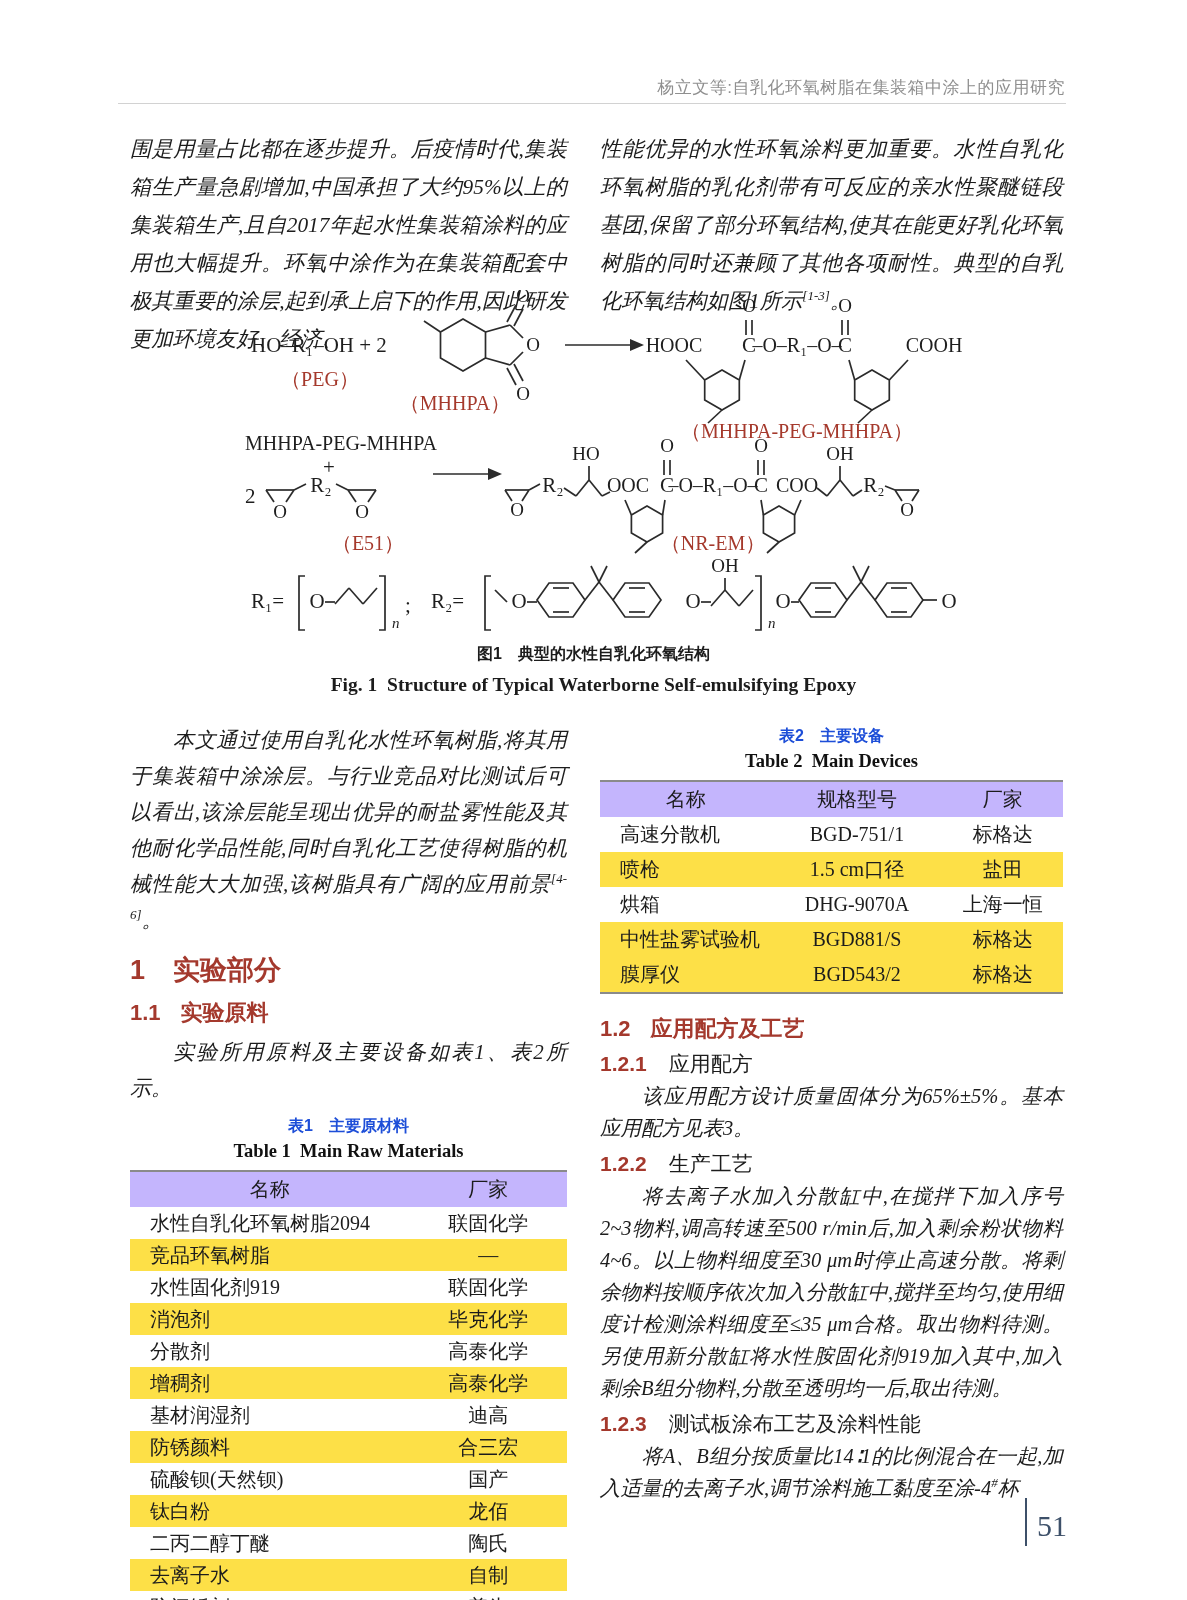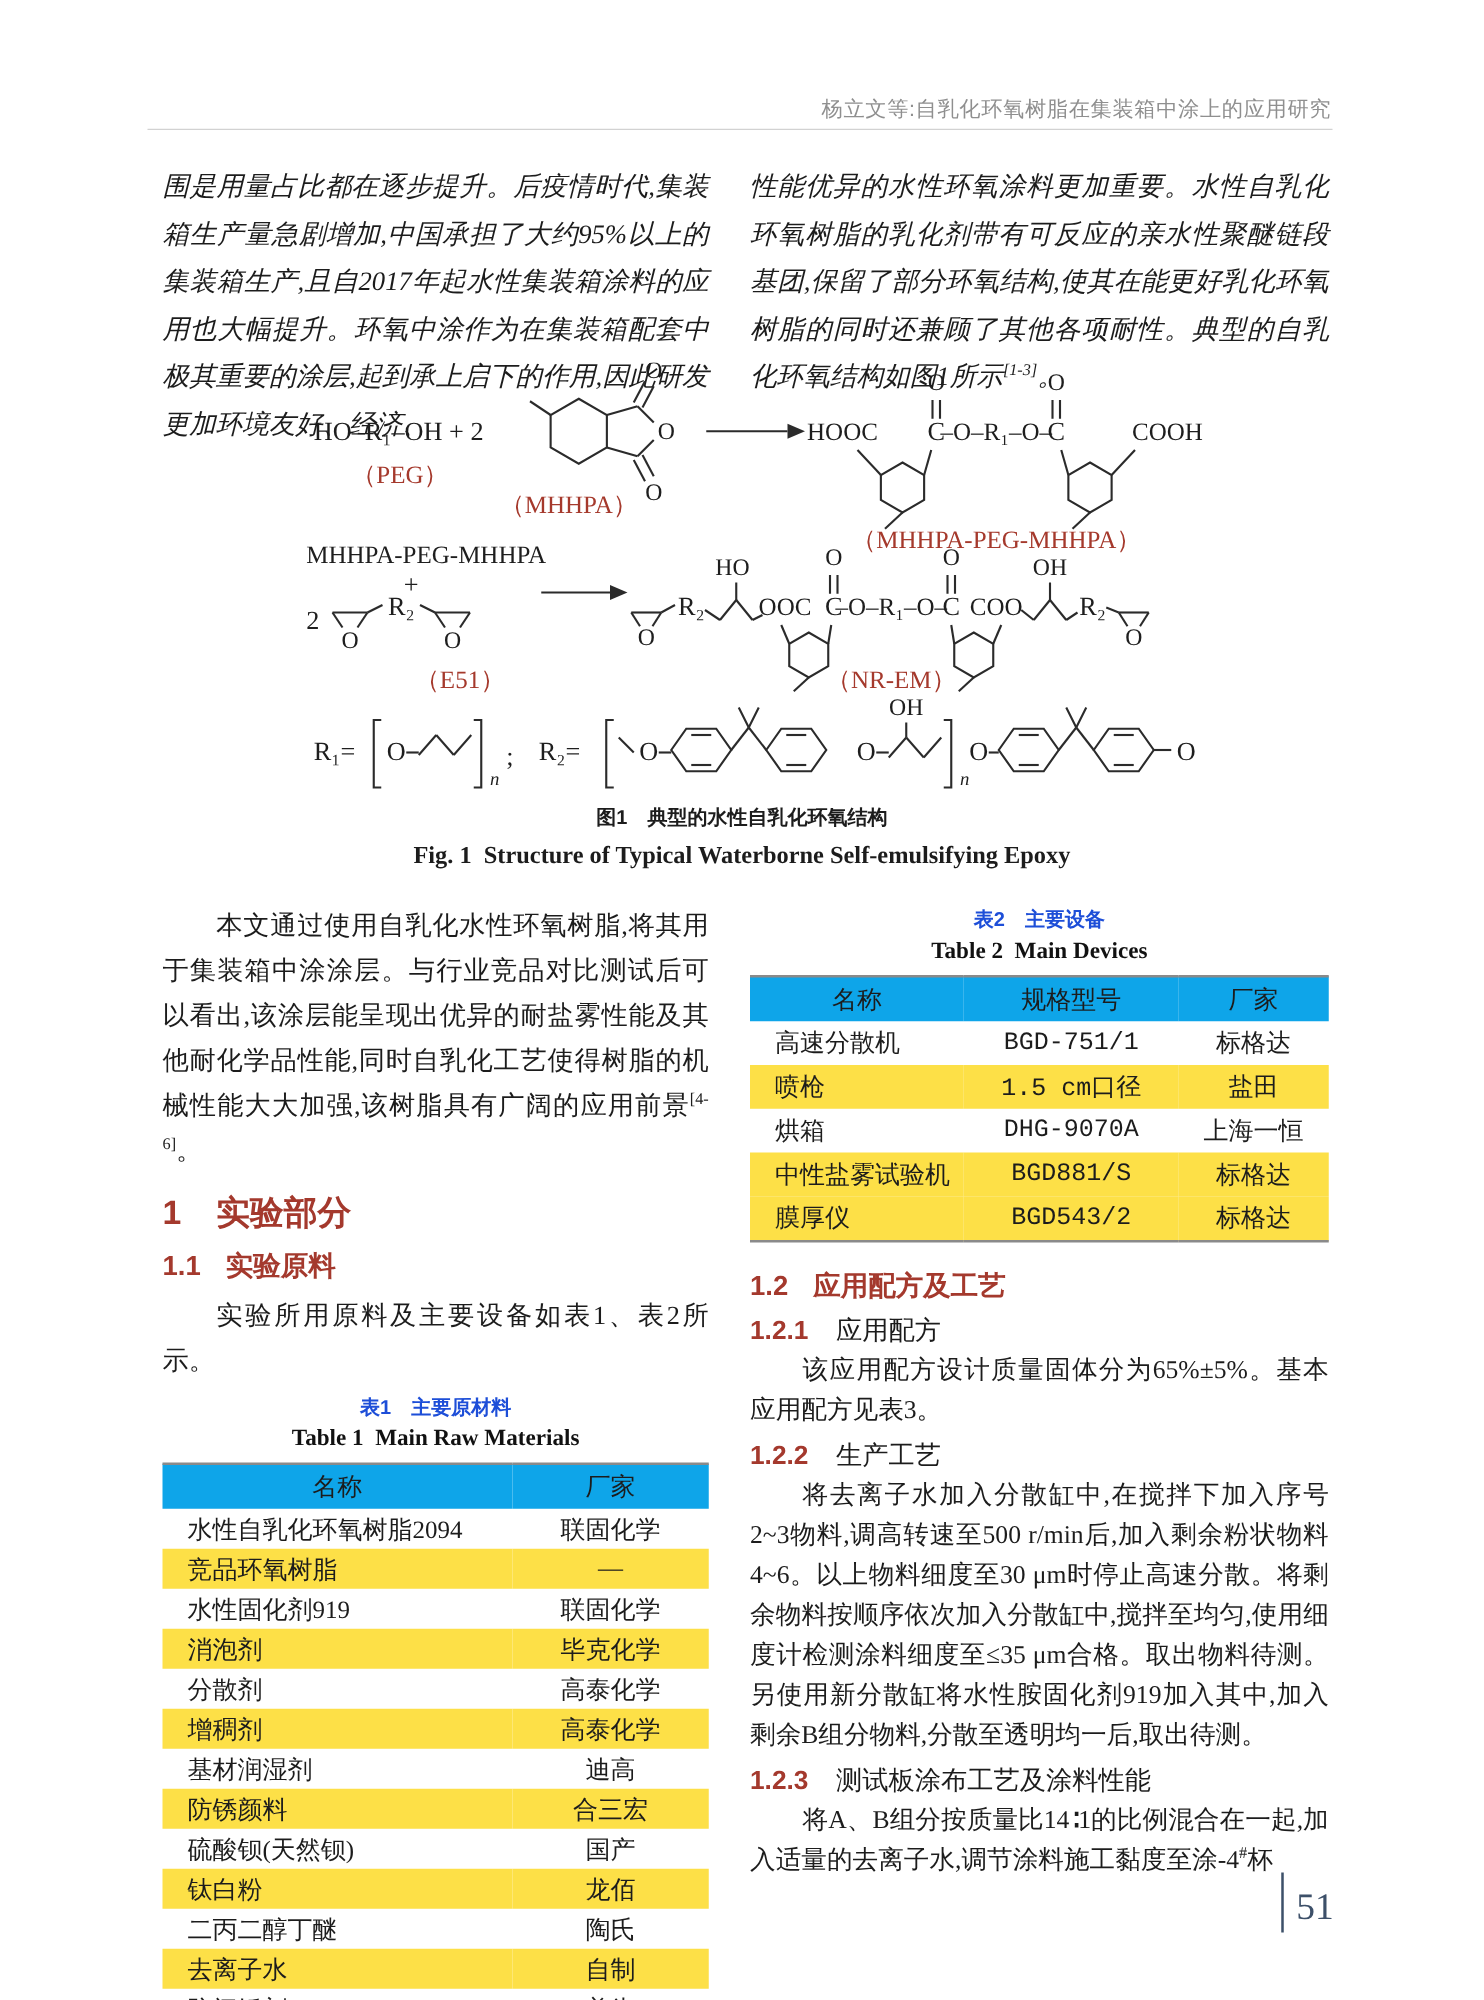--- a/index.html
+++ b/index.html
@@ -7,40 +7,40 @@
         font-family:"Liberation Serif","DejaVu Serif",serif;color:#1c1c1c;}
   .running-title{position:absolute;top:76px;right:122px;font-family:"Liberation Sans","DejaVu Sans",sans-serif;
         font-size:17px;color:#8f8f8f;letter-spacing:.5px;}
   .header-rule{position:absolute;top:103px;left:118px;width:948px;height:0;border-top:1.5px solid #d2d2d2;}
   .colL{position:absolute;left:130px;width:437px;}
   .colR{position:absolute;left:600px;width:463px;}
   .bodytext{font-size:21.3px;line-height:38px;text-align:justify;text-justify:inter-ideograph;font-style:italic;}
   .bodytext p{margin:0;}
   sup{font-size:13px;line-height:0;}
   .para{font-size:21px;line-height:36px;text-align:justify;margin:0;}
-  .ind{text-indent:2.05em;}
+  .ind{text-indent:2.05em;font-style:italic;}
   .rpara{font-size:20.5px;line-height:32px;text-align:justify;margin:0;}
   .h-sec1{font-family:"Liberation Sans","DejaVu Sans",sans-serif;color:#a4392d;font-size:27px;
         font-weight:bold;margin:14px 0 0 0;}
   .h-sec1 .num{margin-right:28px;}
   .h-sec2{font-family:"Liberation Sans","DejaVu Sans",sans-serif;color:#a4392d;font-size:22px;
         font-weight:bold;margin:10px 0 0 0;}
   .h-sec2 .num{margin-right:20px;}
   .h-sub{margin:6px 0 2px 0;font-size:21px;}
   .h-sub .num{font-family:"Liberation Sans","DejaVu Sans",sans-serif;color:#a4392d;font-weight:bold;margin-right:22px;}
   .h-sub .t{color:#1c1c1c;}
   .tcap-cn{text-align:center;font-family:"Liberation Sans","DejaVu Sans",sans-serif;font-weight:bold;
         font-size:16px;color:#1d4ed8;white-space:pre-wrap;margin-top:10px;}
   .tcap-en{text-align:center;font-weight:bold;font-size:18.5px;color:#111;white-space:pre-wrap;margin-top:4px;}
   table.dtable{width:100%;border-collapse:collapse;margin-top:8px;font-size:20px;
         border-top:2px solid #8a8a8a;border-bottom:2px solid #8a8a8a;}
-  table.dtable th{background:#0ea5e9;font-weight:normal;padding:4px 0;text-align:center;}
+  table.dtable th{background:#c4b5fd;font-weight:normal;padding:4px 0;text-align:center;}
   table.dtable td{padding:2.5px 0;text-align:center;}
   table.dtable td:first-child{text-align:left;padding-left:20px;}
-  table.t2 td{padding:4px 0;font-family:Liberation Mono, monospace;}
+  table.t2 td{padding:4px 0;}
   tr.alt{background:#fde047;}
   .figcap-cn{position:absolute;top:644px;left:127px;width:933px;text-align:center;
         font-family:"Liberation Sans","DejaVu Sans",sans-serif;font-weight:bold;font-size:16px;white-space:pre-wrap;}
   .figcap-en{position:absolute;top:674px;left:127px;width:933px;text-align:center;
         font-weight:bold;font-size:19.5px;white-space:pre-wrap;}
   .chem line,.chem polyline,.chem polygon.ring{stroke:#2b2b2b;stroke-width:1.7;fill:none;}
   .chem polygon.head{fill:#2b2b2b;stroke:none;}
   .chem text{fill:#1e1e1e;font-family:"Liberation Serif","DejaVu Serif",serif;font-size:21px;}
   .chem text.sm{font-size:19px;}
   .chem text.md{font-size:20px;}

